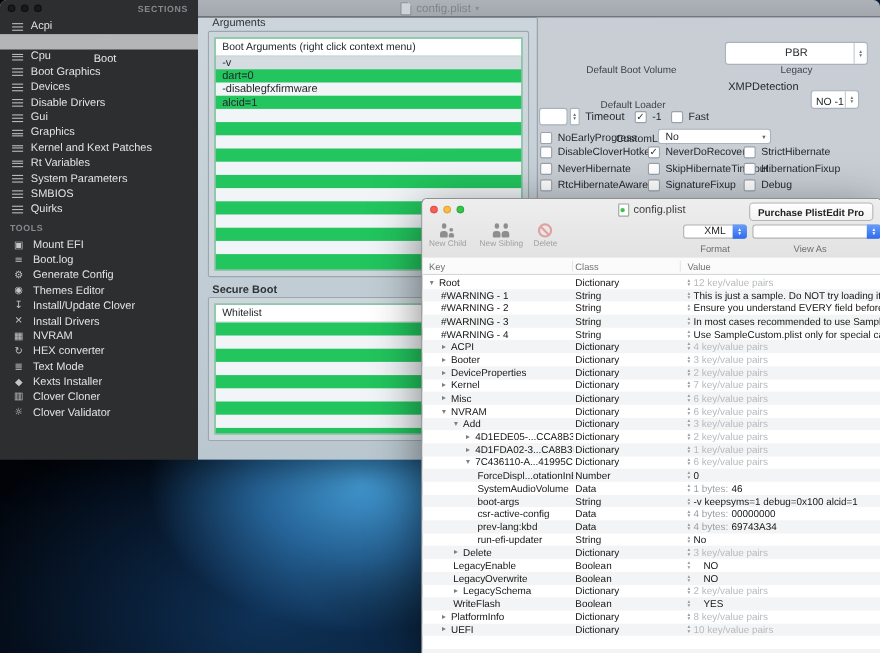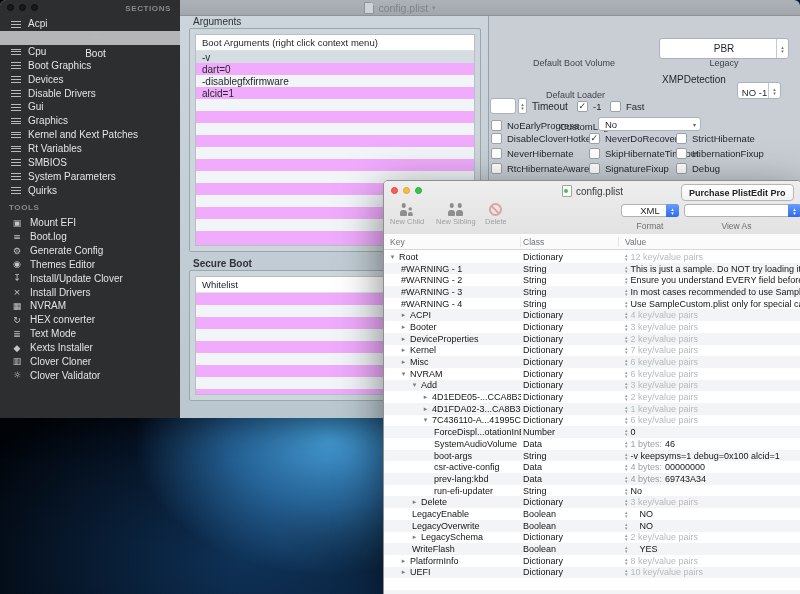--- a/index.html
+++ b/index.html
@@ -38,21 +38,21 @@
   .li-icon{width:10px;height:8px;flex:0 0 10px;background-image:linear-gradient(#b9babc,#b9babc),linear-gradient(#b9babc,#b9babc),linear-gradient(#b9babc,#b9babc);background-size:10px 1.4px;background-position:0 1px,0 3.8px,0 6.6px;background-repeat:no-repeat;}
   .tool-icon{width:12px;flex:0 0 12px;text-align:center;font-size:9px;color:#c4c5c7;font-family:"DejaVu Sans",sans-serif;}
   .cc-footer{position:absolute;left:0;bottom:0;width:180px;height:22px;background:#3b3c3e;display:flex;align-items:center;justify-content:space-between;padding:0 9px;box-sizing:border-box;}
   .foot-icon{color:#cfd0d2;font-size:11px;font-family:"DejaVu Sans",sans-serif;}
   .donate-wrap{display:flex;align-items:center;gap:3px;}
   .pp{font-size:5.5px;line-height:5px;font-style:italic;font-weight:bold;color:#cfd0d2;text-align:left;}
   .donate-label{font-size:9.5px;font-weight:bold;color:#e2e3e4;}
   
   .panel-label{position:absolute;font-size:10px;color:#2e3338;}
   .inset-panel{position:absolute;background:#cdd6db;border:1px solid #9aa7b0;border-radius:2px;box-sizing:border-box;}
-  .white-list{position:absolute;background:#f0abfc;border:1px solid #b6bfc6;box-sizing:border-box;overflow:hidden;}
+  .white-list{position:absolute;background:#22c55e;border:1px solid #b6bfc6;box-sizing:border-box;overflow:hidden;}
   .list-header{height:15px;display:flex;align-items:center;padding-left:6px;font-size:9.5px;color:#23272b;border-bottom:1px solid #dde2e5;background:#fff;}
   .lrow{height:12px;display:flex;align-items:center;padding-left:6px;font-size:10px;color:#24282c;}
   .lrow.alt{background:#f1f5f7;}
   .lrow.sel{background:#d6dde2;}
   
   .field,.combo,.stepsel{position:absolute;background:#fff;border:1px solid #a9b3bb;border-radius:3px;box-sizing:border-box;display:flex;align-items:center;font-size:10px;color:#1f2327;}
   .combo,.field.center{justify-content:center;}
   .combo .caret{position:absolute;right:4px;font-size:6px;color:#5f666d;}
   .combo.leftalign{justify-content:flex-start;padding-left:6px;}
   .stepsel{justify-content:center;}
@@ -168,25 +168,25 @@
           <div class="side-item">
             <span class="li-icon"></span>
             <span class="side-label">Kernel and Kext Patches</span>
           </div>
           <div class="side-item">
             <span class="li-icon"></span>
             <span class="side-label">Rt Variables</span>
           </div>
           <div class="side-item">
             <span class="li-icon"></span>
+            <span class="side-label">System Parameters</span>
+          </div>
+          <div class="side-item">
+            <span class="li-icon"></span>
             <span class="side-label">SMBIOS</span>
-          </div>
-          <div class="side-item">
-            <span class="li-icon"></span>
-            <span class="side-label">System Parameters</span>
           </div>
           <div class="side-item">
             <span class="li-icon"></span>
             <span class="side-label">Quirks</span>
           </div>
         </div>
       <div id="cc-tools-header" class="side-header">TOOLS</div>
       <div id="cc-tools">
           <div class="side-item">
             <span class="tool-icon tri">▣</span>

